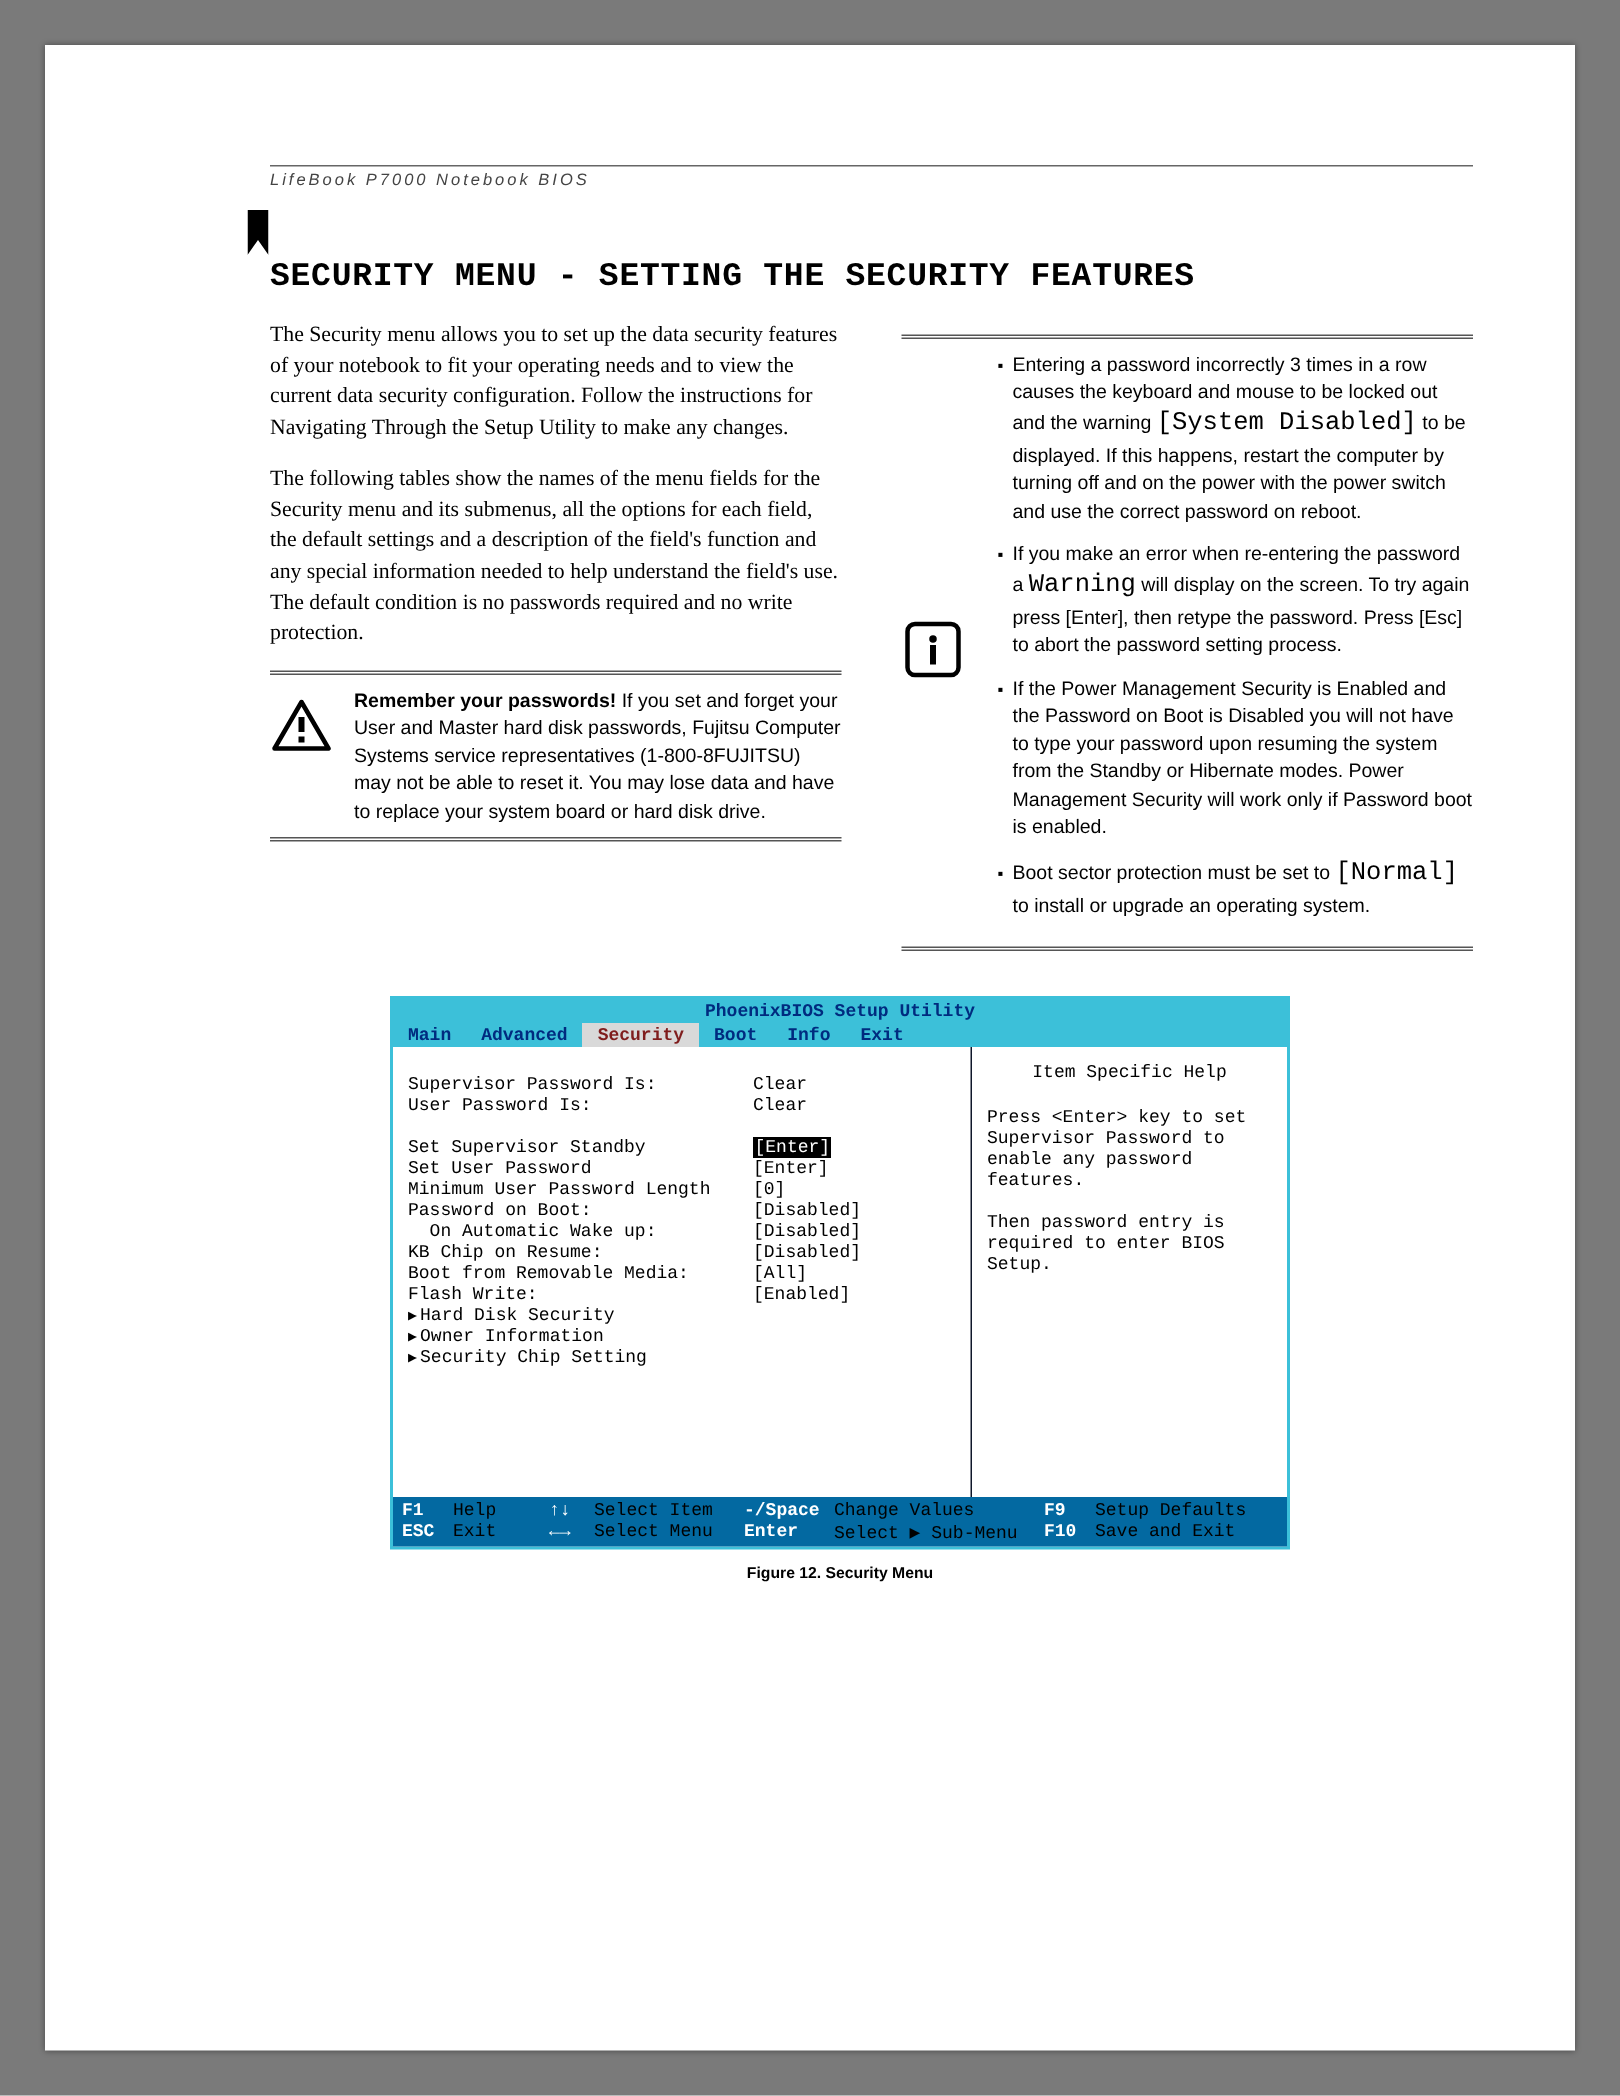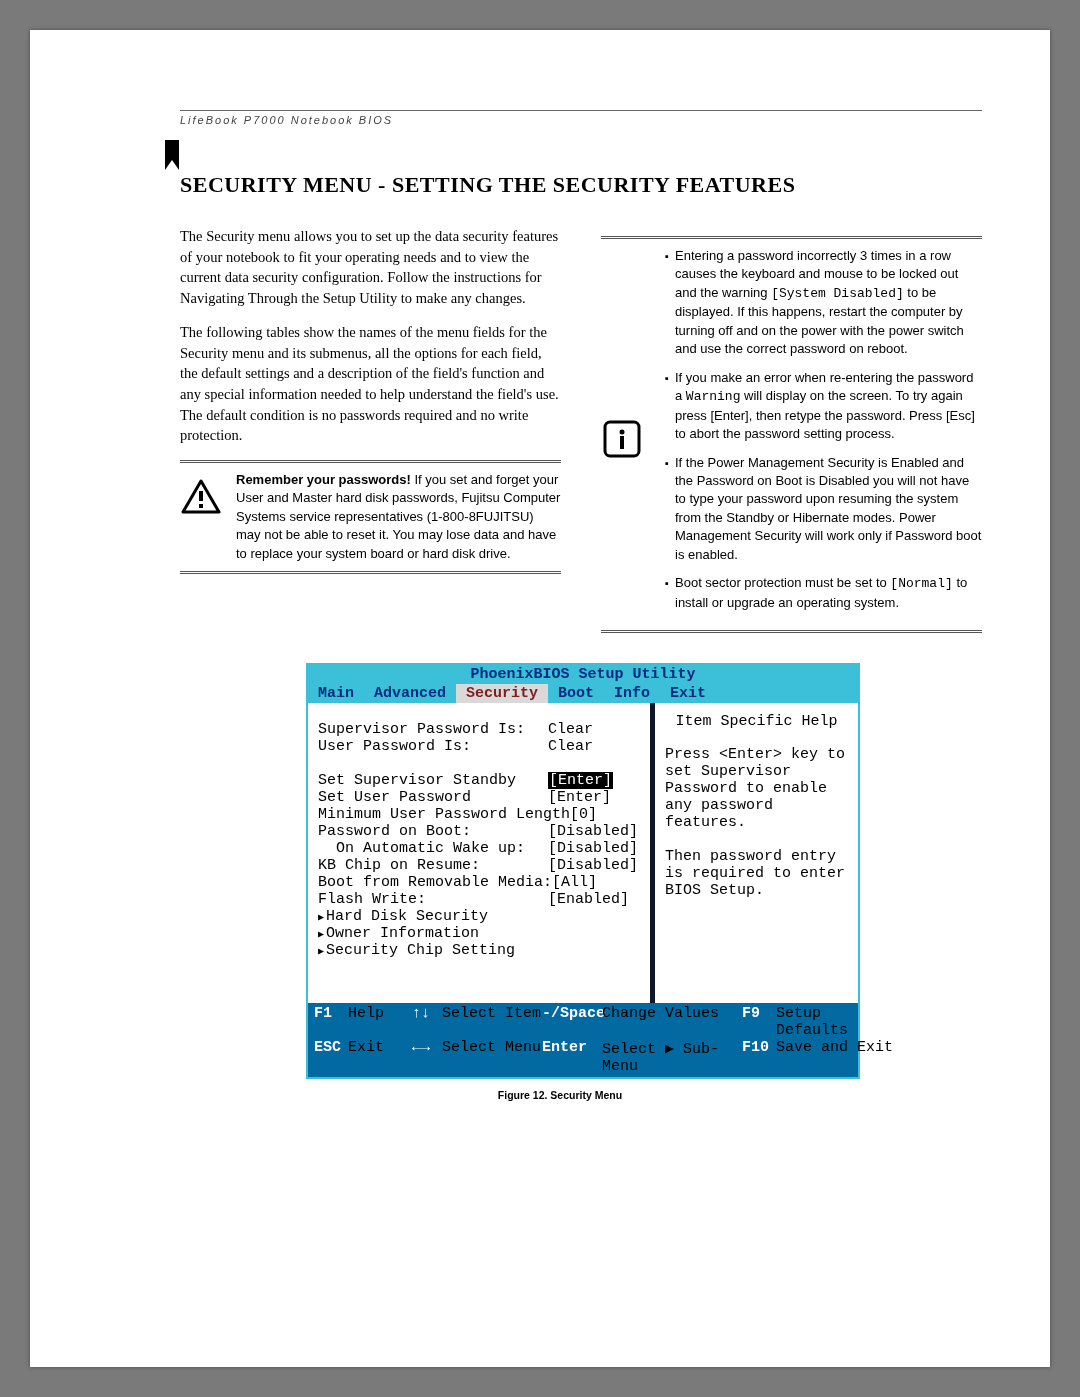--- a/index.html
+++ b/index.html
@@ -33,25 +33,25 @@
   }
   .bookmark {
     position: absolute;
     left: 135px;
     top: 110px;
     width: 0;
     height: 0;
   }
   .bookmark svg { display:block; }
   h1.title {
-    font-family: Liberation Serif, serif;
+    font-family: Liberation Mono, monospace;
     font-weight: 700;
     font-size: 22px;
     letter-spacing: 0.5px;
-    margin: 18px 0 28px 0;
+    margin: 18px 0 16px 0;
   }
   .columns {
     display: flex;
     gap: 40px;
   }
   .col {
     flex: 1;
     font-size: 14.5px;
     line-height: 1.42;
     font-family: 'Minion Pro', Georgia, serif;
@@ -75,32 +75,31 @@
     flex: 0 0 42px;
     display:flex;
     justify-content:center;
     padding-top: 8px;
   }
   .note-box ul { margin: 0 0 0 6px; padding-left: 12px; }
   .note-box li { margin-bottom: 10px; }
   .note-box li::marker { content:"▪  "; font-size:11px;}
   .mono-inline {
     font-family: 'Courier New', monospace;
-    font-size: 13px;
+    font-size: 17px;
   }
   .bios-wrap {
     margin: 12px 0 0 80px;
     width: 600px;
   }
   .bios {
     font-family: 'Courier New', monospace;
-    font-size: 15px;
+    font-size: 12px;
     border: 2px solid #3cc0d9;
     background: #fff;
-    margin-left: 46px;
   }
   .bios-title {
     background: #3cc0d9;
     color: #002b7f;
     font-weight: bold;
     text-align: center;
     padding: 1px 0;
   }
   .bios-tabs {
     background: #3cc0d9;
@@ -115,21 +114,21 @@
     background: #d9d9d9;
     color:#7f1d1d;
   }
   .bios-body {
     display: flex;
     min-height: 300px;
   }
   .bios-main {
     flex: 1;
     padding: 18px 12px 8px 10px;
-    border-right: 5px solid #0f172a;
+    border-right: 1px solid #0f172a;
     color:#000;
   }
   .bios-help {
     width: 190px;
     padding: 10px;
     color:#000;
   }
   .bios-help-title { text-align:center; margin-bottom:16px;}
   .bios-row { display:flex; }
   .bios-label { flex: 0 0 230px; white-space:pre; }

